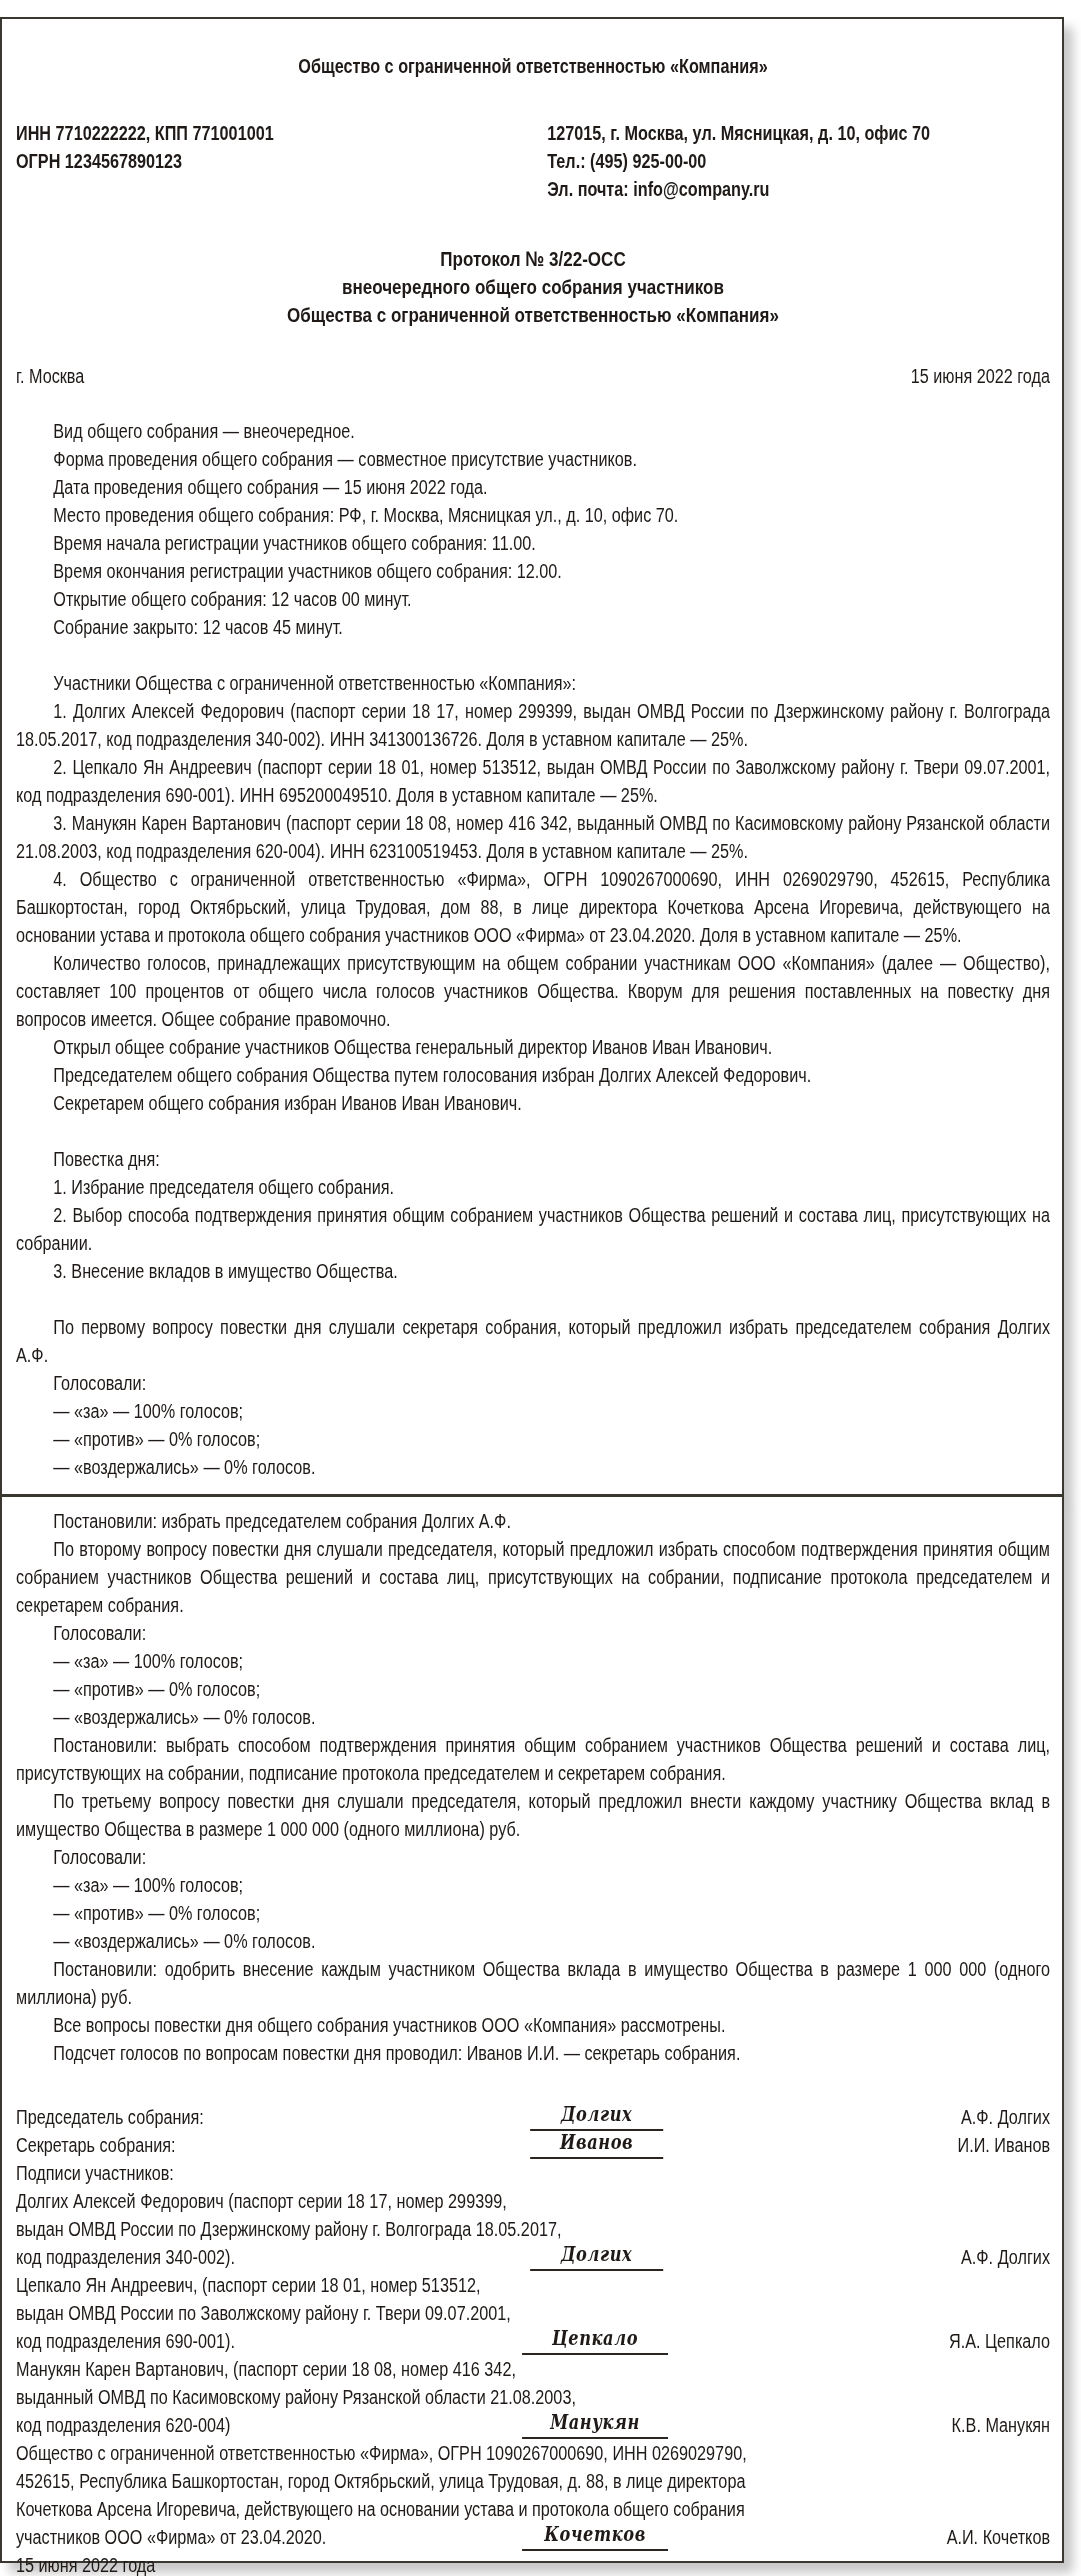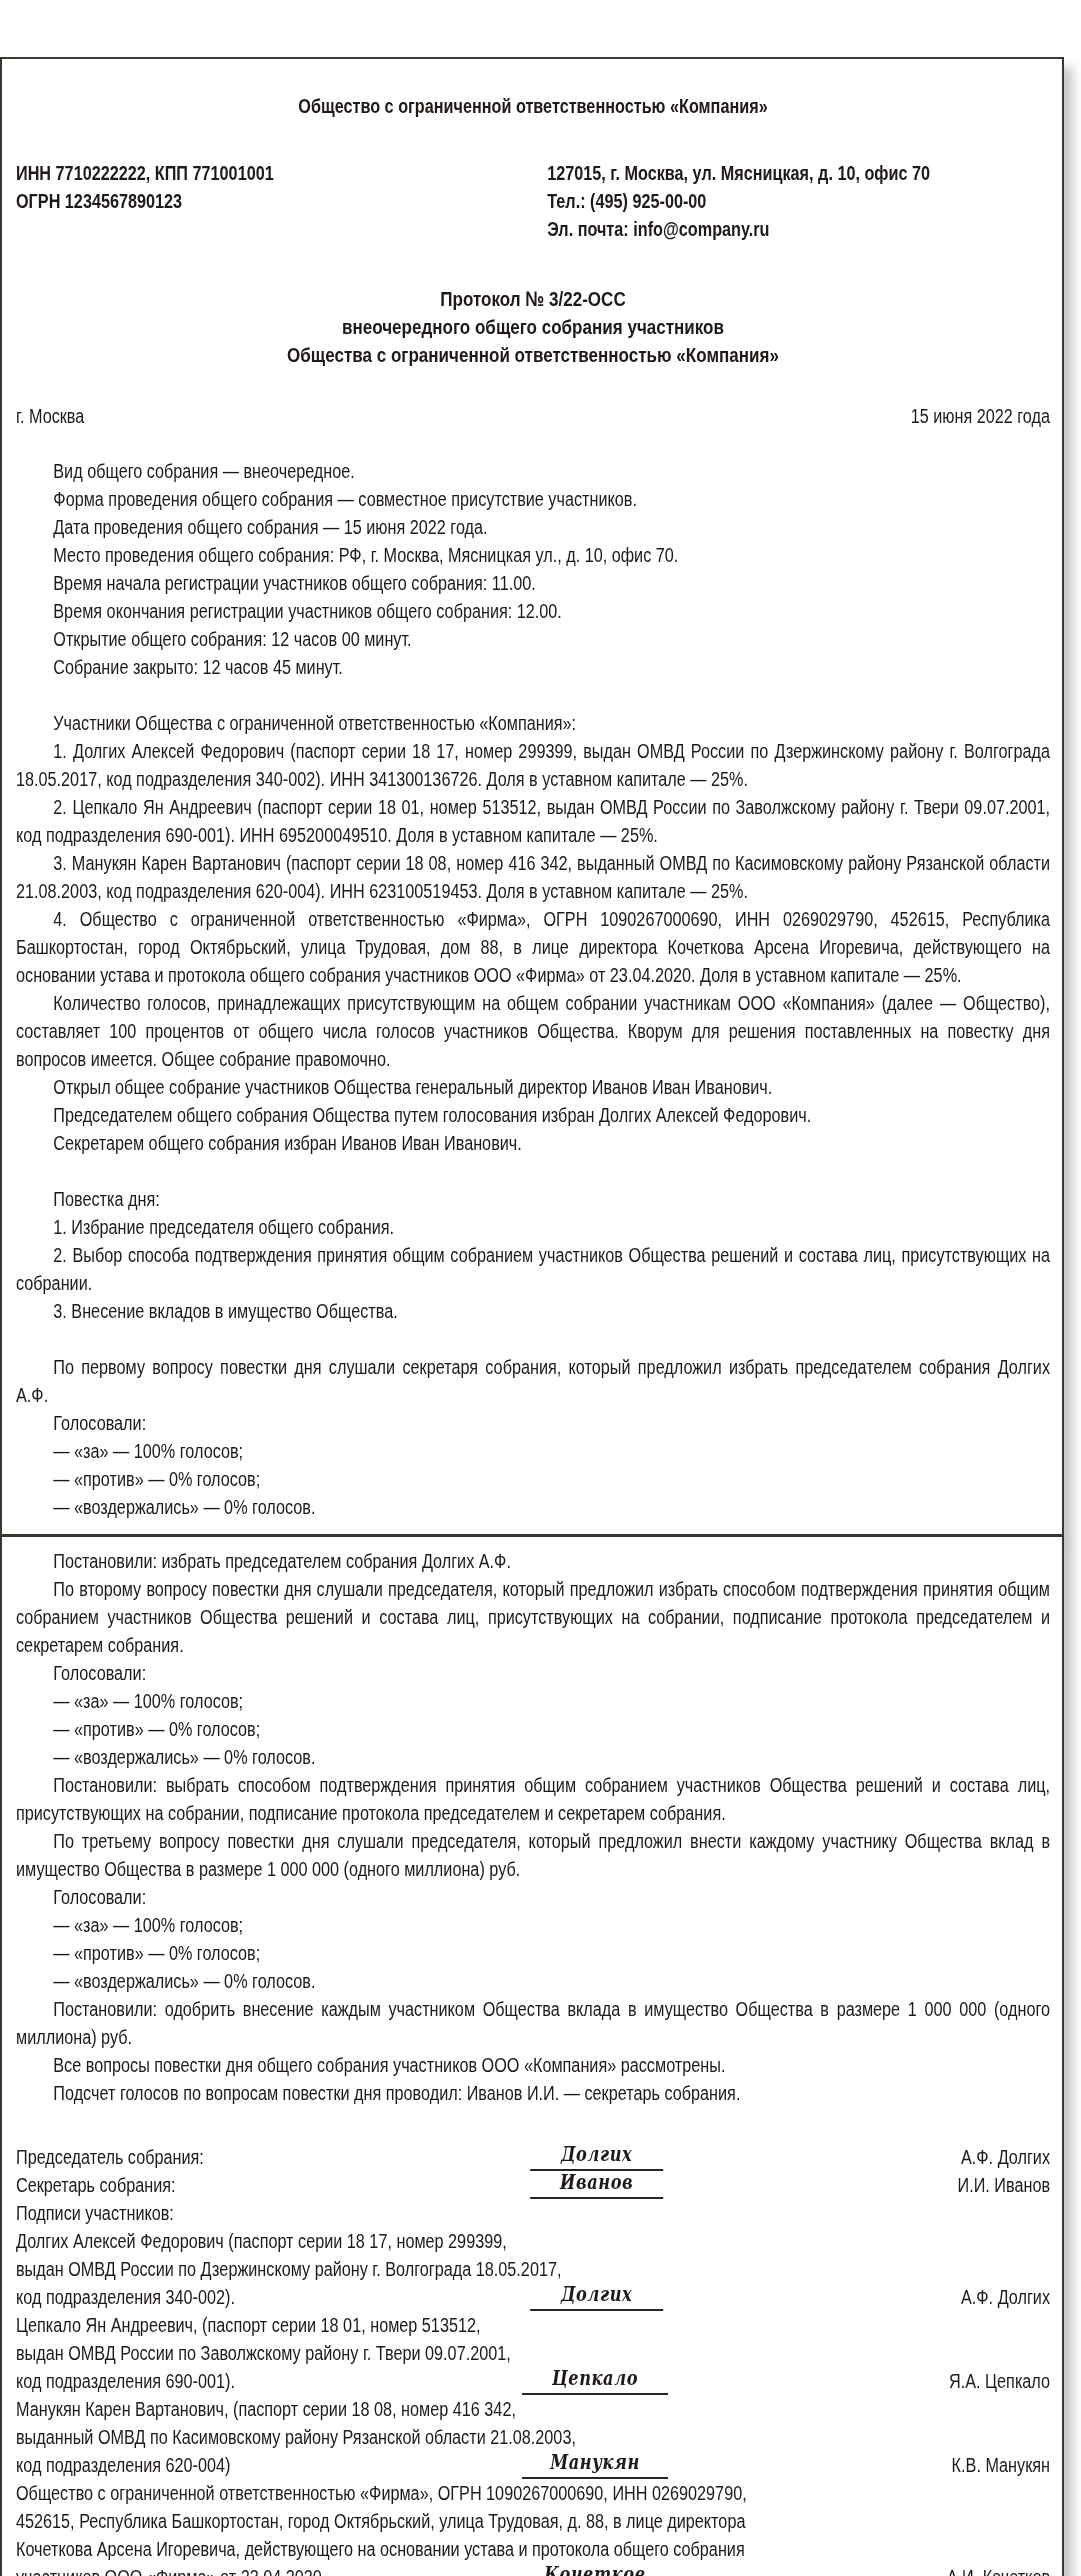--- a/index.html
+++ b/index.html
@@ -2,21 +2,20 @@
 <html style="font-size:11.5px"><head>
 <meta charset="utf-8">
 <style>
   html, body { margin: 0; padding: 0; background: #ffffff; }
   body { width: 1081px; height: 2576px; position: relative; overflow: hidden;
          font-family: "Liberation Sans", sans-serif; color: #1f1a17; }
   .page {
     position: absolute; left: 0; width: 1064px; background: #fff;
     border: 2.2px solid #3a3730; box-sizing: border-box;
     box-shadow: 8.7px 10px 10px rgba(0,0,0,0.22);
-    margin-top: 40px;
   }
   #page1 { top: 17.3px; height: 1479px; }
   #page2 { top: 1495px; height: 1068px; padding-left: 32px; }
   .scaler {
     position: absolute; left: 14.4px; top: 0;
     width: 1275px; transform: scaleX(0.811); transform-origin: 0 0;
     font-size: 20px; line-height: 28px;
   }
   .p { margin: 0; text-align: justify; text-align-last: left; hyphens: manual; }
   .ind { text-indent: 46px; }

